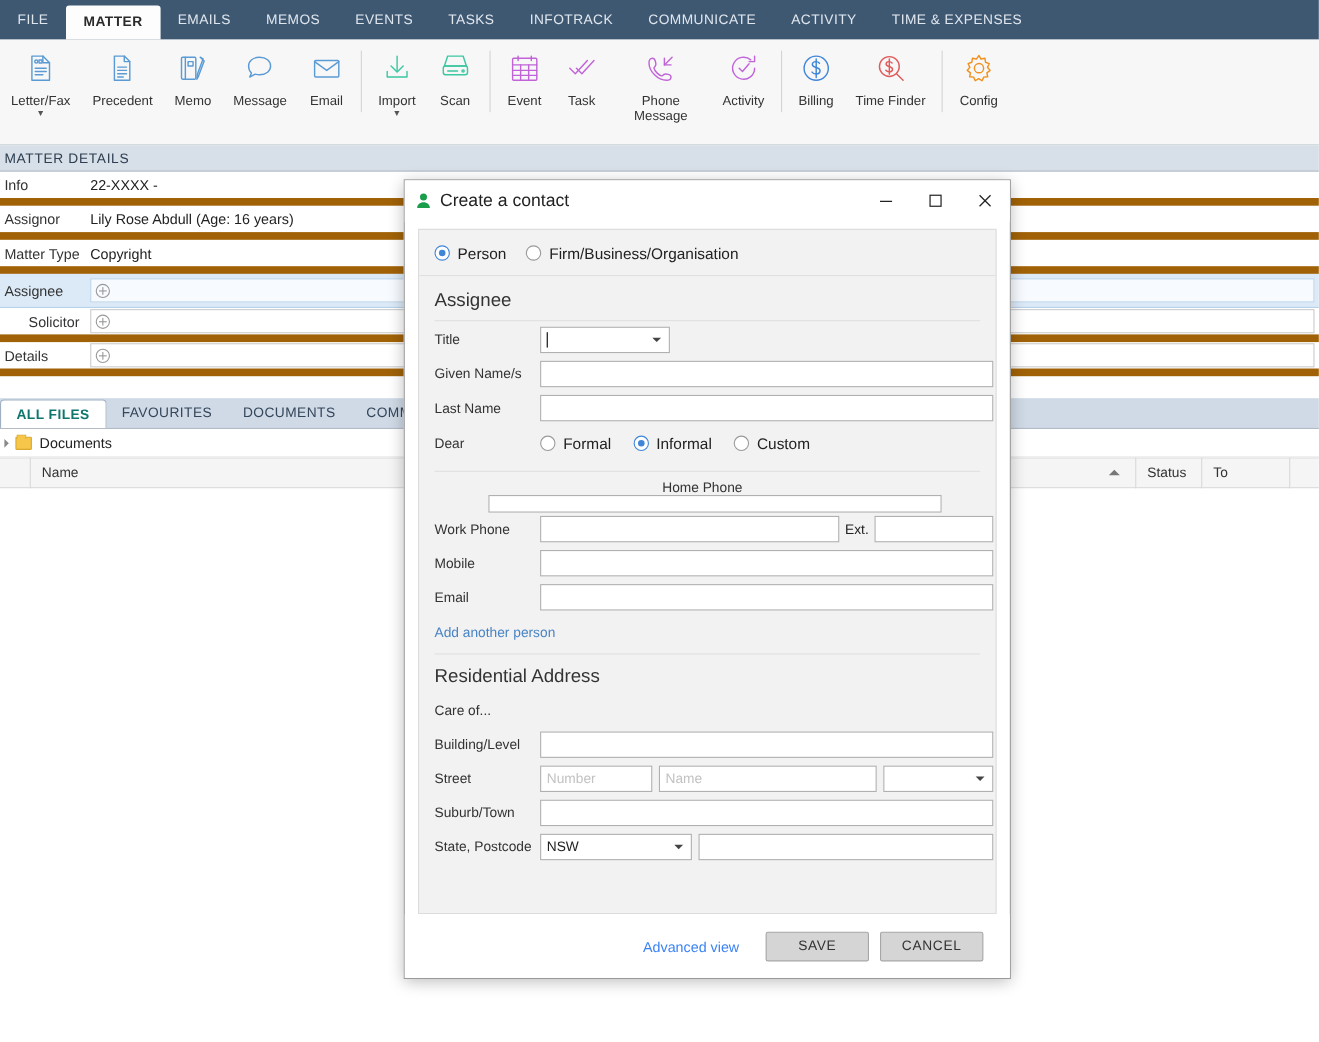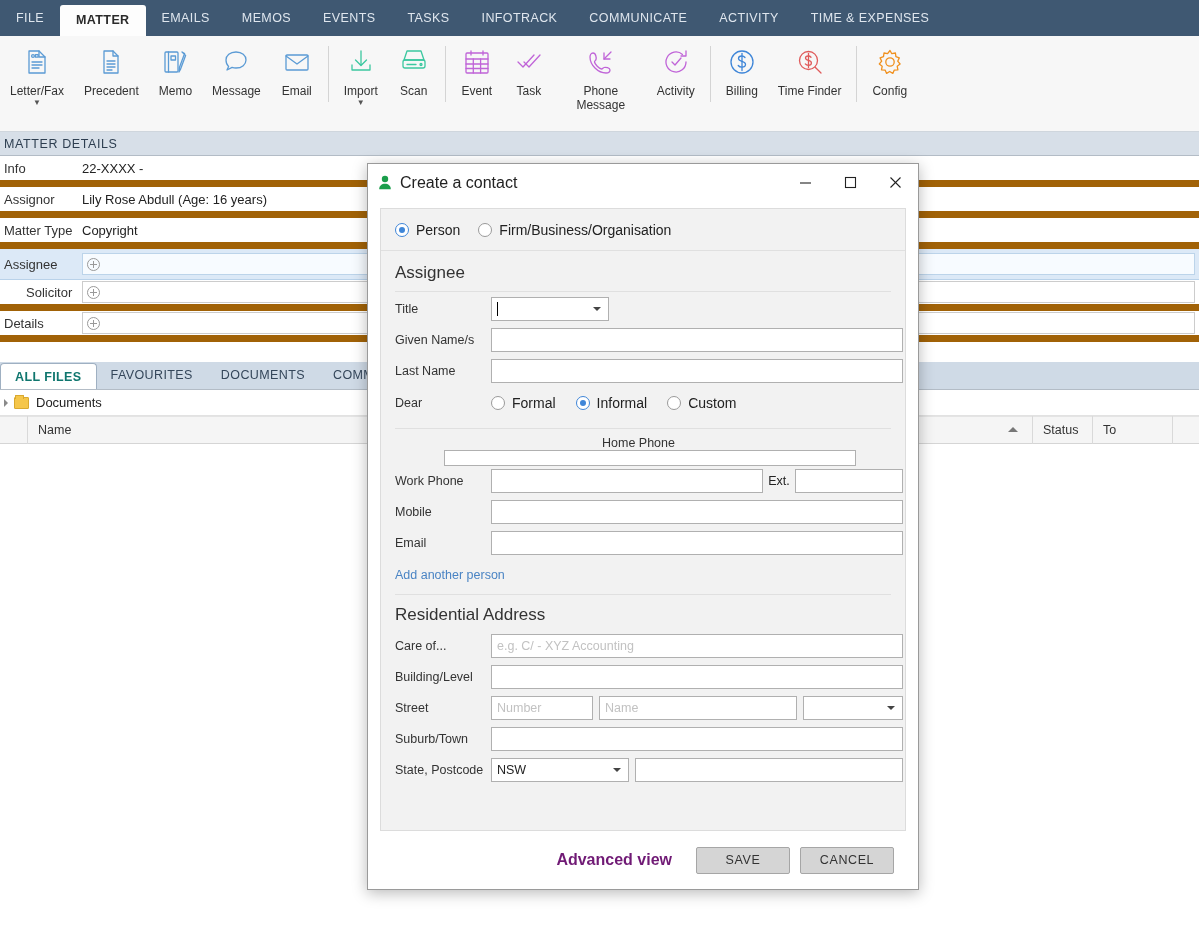--- a/index.html
+++ b/index.html
@@ -125,21 +125,21 @@
   }
   #dlg-body {
     position:absolute; left:12px; right:12px; top:44px; bottom:58px;
     background:#f2f2f2; border:1px solid #dcdcdc; overflow:hidden;
   }
   #dlg-footer {
     position:absolute; left:0; right:0; bottom:0; height:58px;
     display:flex; align-items:center; justify-content:flex-end; padding-right:24px;
     background:#fff;
   }
-  .adv-link { color:#701a75; font-size:16px; margin-right:14px; cursor:pointer;font-weight:bold; }
+  .adv-link { color:#3b82f6; font-size:13px; margin-right:14px; cursor:pointer; }
   .dlg-btn {
     width:94px; height:27px; background:#d5d5d5; border:1px solid #a6a6a6;
     font-size:12.5px; letter-spacing:.6px; color:#333; cursor:pointer;
     font-family:"Liberation Sans", sans-serif; border-radius:2px; margin-left:10px;
   }
 
   .radio-row { height:42px; display:flex; align-items:center; padding-left:14px;
     border-bottom:1px solid #e0e0e0; }
   .rad { display:flex; align-items:center; margin-right:18px; cursor:pointer; font-size:14px; }
   .rad-c {
@@ -509,21 +509,20 @@
     <div style="padding-left:14px;margin-top:10px;">
       <span class="link">Add another person</span>
     </div>
 
     <div class="sec-hr" style="margin-top:12px;"></div>
 
     <div class="sec-title" style="padding-top:10px;padding-bottom:4px;">Residential Address</div>
 
     <div class="frow">
       <span class="flbl">Care of...</span>
-      <input class="fin" style="width: 412px;" placeholder="e.g. C/ - XYZ Accounting">
     </div>
     <div class="frow">
       <span class="flbl">Building/Level</span>
       <input class="fin" style="width: 412px;" value="">
     </div>
     <div class="frow">
       <span class="flbl">Street</span>
       <input class="fin" style="width: 102px;" placeholder="Number">
       <input class="fin" style="width: 198px; margin-left: 6px;" placeholder="Name">
       <div class="fsel" style="width:100px;margin-left:6px;">

